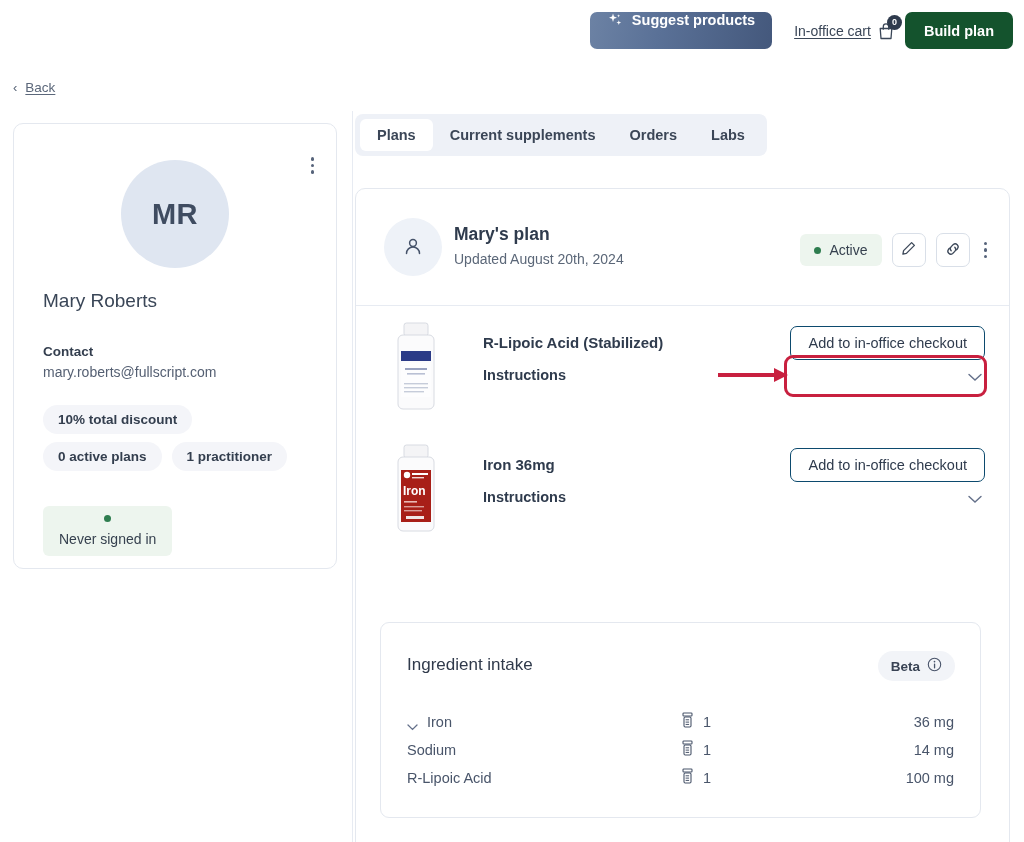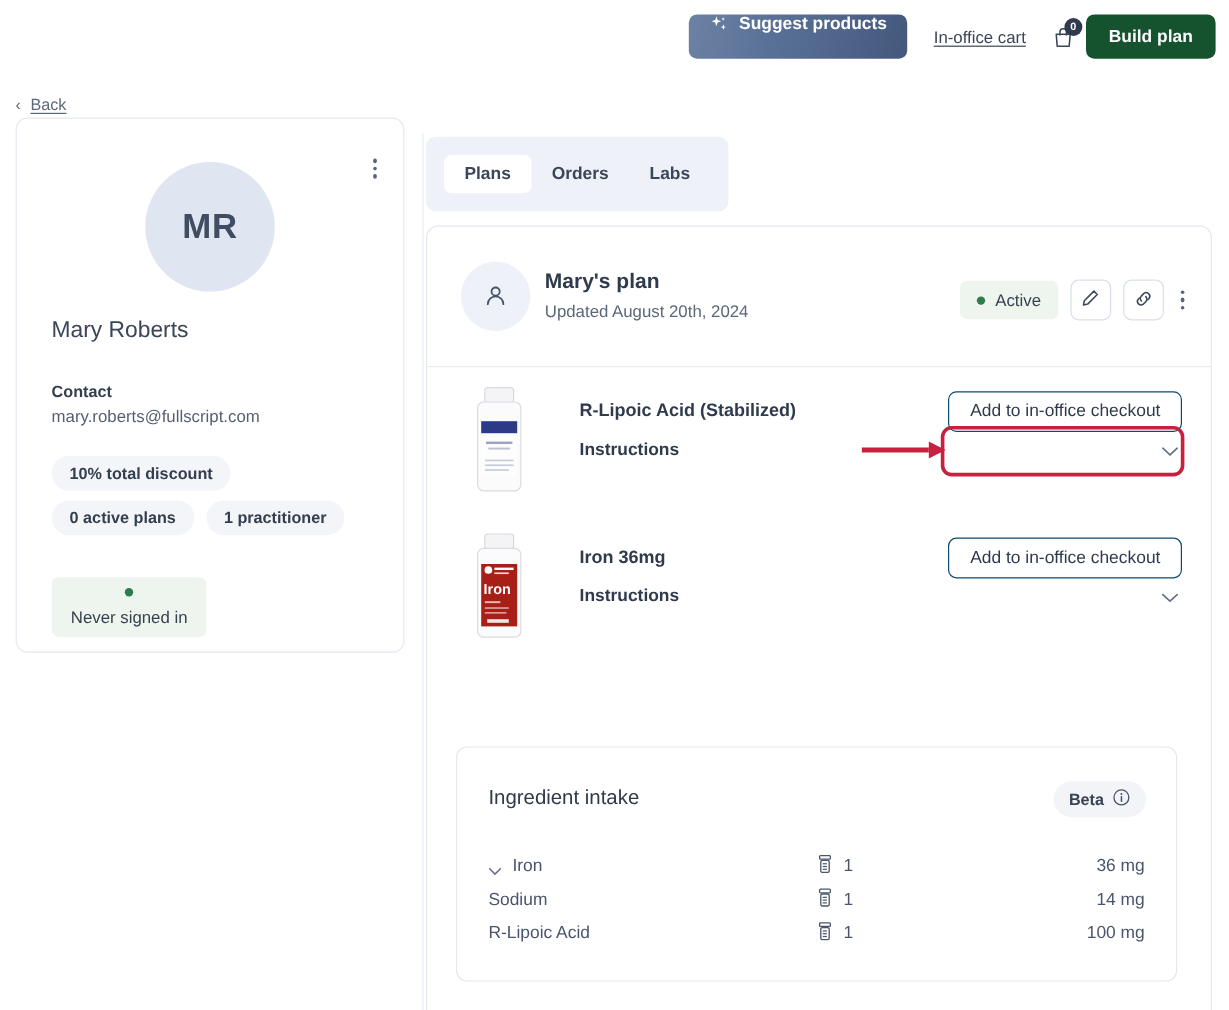--- a/index.html
+++ b/index.html
@@ -27,21 +27,21 @@
     display: flex; gap: 9px;
     height: 37px; padding: 0 17px;
     border-radius: 7px; border: none;
     background: linear-gradient(100deg, #6c82a4 0%, #5a7197 38%, #44587c 100%);
     color: #fff; font-size: 14.5px; font-weight: 600;
     font-family: "Liberation Sans", sans-serif;
     cursor: pointer; white-space: nowrap;
   }
   .sparkle-icon { display:inline-block; width:16px; height:16px; }
   .cart-link {
-    display: flex; align-items: center; gap: 22px;
+    display: flex; align-items: center; gap: 6px;
     margin-left: 22px; margin-right: 10px;
     font-size: 14px; color: #3a4657; text-decoration: underline;
     text-underline-offset: 2px; cursor: pointer; white-space: nowrap;
     position: relative;
   }
   .cart-icon-wrap { position: relative; display:inline-block; width:18px; height:20px; }
   .cart-badge {
     position: absolute; top: -6px; right: -7px;
     min-width: 15px; height: 15px; border-radius: 50%;
     background: #2f3b4d; color: #fff;
@@ -58,21 +58,21 @@
   .back-row {
     position: absolute; left: 13px; top: 80px;
     display: flex; align-items: center; gap: 8px;
     font-size: 13.5px; color: #5b677a; cursor: pointer;
   }
   .back-row .chev { font-size: 13px; color:#5b677a; line-height:1; }
   .back-row .lbl { text-decoration: underline; text-underline-offset: 2px; }
 
   
   .patient-card {
-    position: absolute; left: 13px; top: 98px;
+    position: absolute; left: 13px; top: 123px;
     width: 324px; height: 446px;
     background: #fff; border: 1px solid #e4e8ef; border-radius: 10px;
   }
   .kebab {
     position: absolute; display:flex; flex-direction: column; gap: 3px;
     align-items:center; cursor: pointer;
   }
   .kebab i { width: 3.5px; height: 3.5px; border-radius:50%; background:#56637a; display:block; }
   .card-kebab { right: 22px; top: 33px; }
 
@@ -114,21 +114,21 @@
   
   .v-divider {
     position: absolute; left: 352px; top: 111px; width: 1px; height: 731px;
     background: #e7ebf2;
   }
 
   
   .tabs {
     position: absolute; left: 355px; top: 114px;
     display:flex; align-items:flex-start; gap: 0;
-    background: #eef1f7; border-radius: 8px; padding: 15px;
+    background: #eef1f7; border-radius: 8px; padding: 5px;
   }
   .tab {
     padding: 8px 17px; border-radius: 6px;
     font-size: 14.5px; font-weight: 700; color: #3b4657;
     cursor: pointer; white-space: nowrap; background: transparent;
     border: none; font-family: "Liberation Sans", sans-serif;
   }
   .tab.active { background: #ffffff; }
 
   
@@ -292,20 +292,21 @@
     <div class="status-chip">
       <span class="dot-green"></span>
       <span>Never signed in</span>
     </div>
   </div>
 
   <div class="v-divider"></div>
 
   <div class="tabs">
     <button class="tab active">Plans</button>
+    <button class="tab">Current supplements</button>
     <button class="tab">Orders</button>
     <button class="tab">Labs</button>
   </div>
 
   <div class="plan-card">
 
     <div class="plan-head">
       <div class="plan-avatar">
         <svg width="22" height="22" viewBox="0 0 22 22">
           <circle cx="11" cy="7" r="3.4" fill="none" stroke="#46536a" stroke-width="1.5"></circle>

